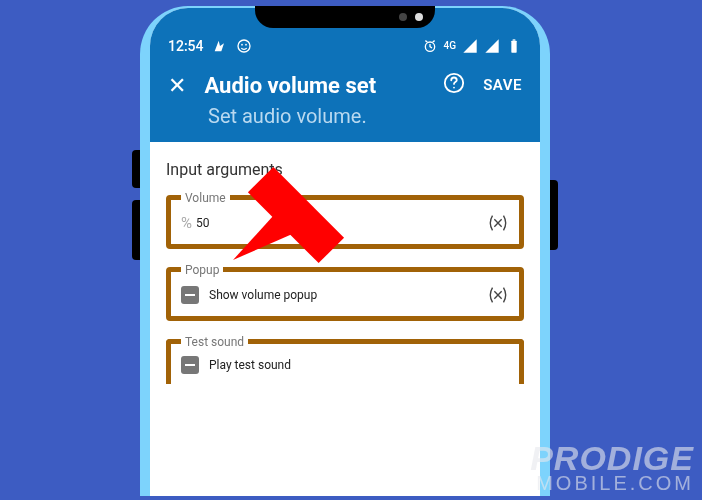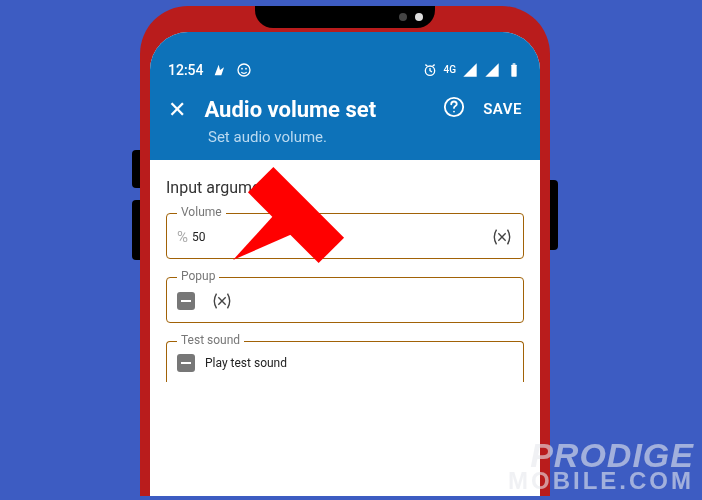--- a/index.html
+++ b/index.html
@@ -10,23 +10,23 @@
     font-family: Roboto, Arial, sans-serif;
     overflow: hidden;
     position: relative;
   }
   .phone {
     position: absolute;
     left: 140px;
     top: 6px;
     width: 410px;
     height: 490px;
-    background: #b91c1c;
+    background: #7dd3fc;
     border-radius: 48px 48px 0 0;
-    padding: 26px 10px 0 10px;
+    padding: 2px 10px 0 10px;
   }
   .screen {
     width: 100%;
     height: 100%;
     background: #fff;
     border-radius: 38px 38px 0 0;
     overflow: hidden;
     position: relative;
   }
   .notch {
@@ -70,26 +70,26 @@
     font-weight: 500;
   }
   .statusbar .left { display: flex; align-items: center; gap: 8px; }
   .statusbar .right { display: flex; align-items: center; gap: 6px; }
   .sb-icon { width: 16px; height: 16px; fill: #fff; }
   .appbar { display: flex; align-items: center; margin-top: 16px; gap: 18px; }
   .appbar .title { font-size: 22px; font-weight: 700; flex: 1; }
   .appbar .close-x { font-size: 22px; cursor: pointer; }
   .appbar .help { cursor: pointer; }
   .appbar .save { font-size: 15px; font-weight: 600; letter-spacing: 0.5px; cursor: pointer; }
-  .subtitle { margin-left: 40px; margin-top: 6px; font-size: 15px; color: #b9d9f0; }
+  .subtitle { margin-left: 40px; margin-top: 6px; font-size: 20px; color: #b9d9f0; }
   .content { padding: 18px 16px 0 16px; }
   .section-title { font-size: 16px; color: #333; margin-bottom: 16px; font-weight: 400; }
   .field {
     position: relative;
-    border: 1px solid #a16207;
+    border: 5px solid #a16207;
     border-radius: 4px;
     padding: 12px 10px 10px 10px;
     margin-bottom: 18px;
     display: flex;
     align-items: center;
   }
   .field-label {
     position: absolute;
     top: -9px;
     left: 10px;
@@ -127,21 +127,21 @@
   .watermark {
     position: absolute;
     right: 8px; bottom: 8px;
     font-family: Impact, Arial Black, sans-serif;
     color: rgba(230,232,236,0.6);
     text-align: right;
     line-height: 0.9;
     pointer-events: none;
   }
   .watermark .l1 { font-size: 34px; letter-spacing: 1px; font-style: italic; font-weight: 900; }
-  .watermark .l2 { font-size: 24px; letter-spacing: 3px; font-weight: 700; }
+  .watermark .l2 { font-size: 20px; letter-spacing: 3px; font-weight: 400; }
 </style>
 </head>
 <body>
 
 <div class="side-btn side-left1"></div>
 <div class="side-btn side-left2"></div>
 <div class="side-btn side-right"></div>
 
 <div class="phone">
   <div class="notch"></div>
@@ -204,20 +204,21 @@
         <span class="field-value">50</span>
         <svg class="var-icon" viewBox="0 0 24 24" stroke="#444" stroke-width="1.5" fill="none">
             <path d="M6 4c-3 5-3 11 0 16M18 4c3 5 3 11 0 16M8 8l8 8M16 8l-8 8"></path>
           </svg>
       </div>
 
 
       <div class="field">
         <span class="field-label">Popup</span>
         <span class="checkbox-indet"></span>
+        <span class="field-value">Show volume popup</span>
         <svg class="var-icon" viewBox="0 0 24 24" stroke="#444" stroke-width="1.5" fill="none">
             <path d="M6 4c-3 5-3 11 0 16M18 4c3 5 3 11 0 16M8 8l8 8M16 8l-8 8"></path>
           </svg>
       </div>
 
       <div class="field" style="margin-bottom:0;border-bottom:none;border-radius:4px 4px 0 0">
         <span class="field-label">Test sound</span>
         <span class="checkbox-indet"></span>
         <span class="field-value">Play test sound</span>
       </div>

